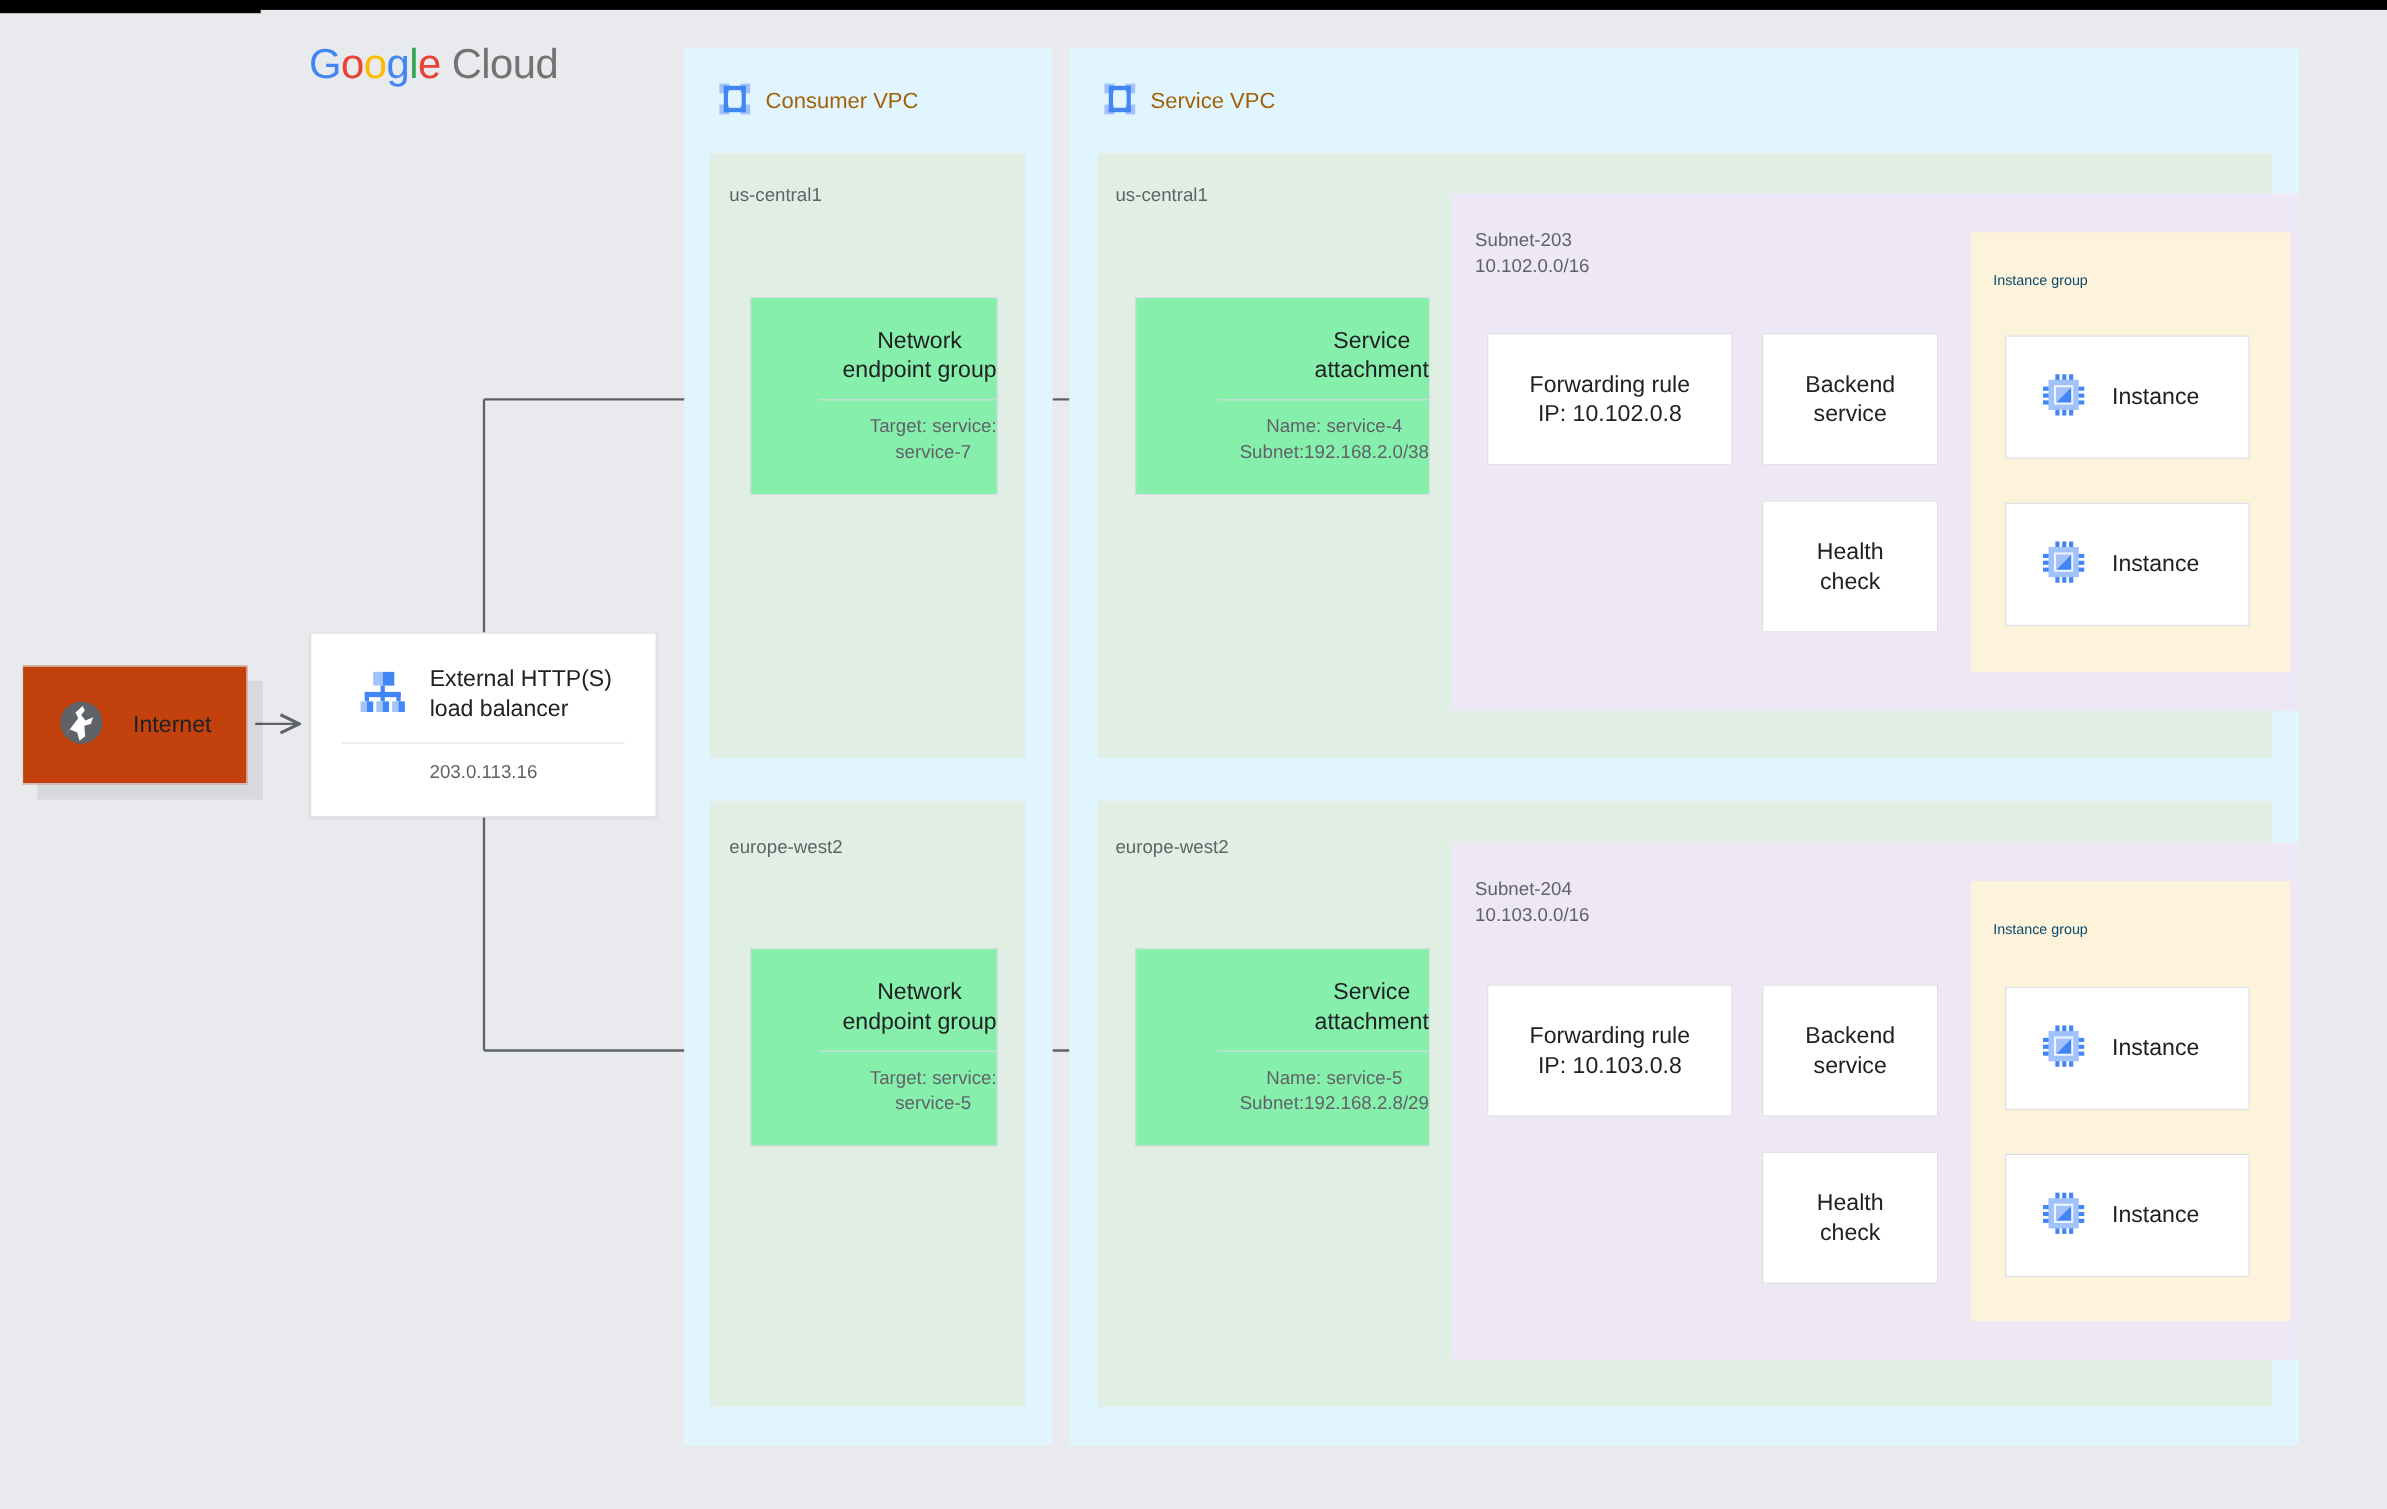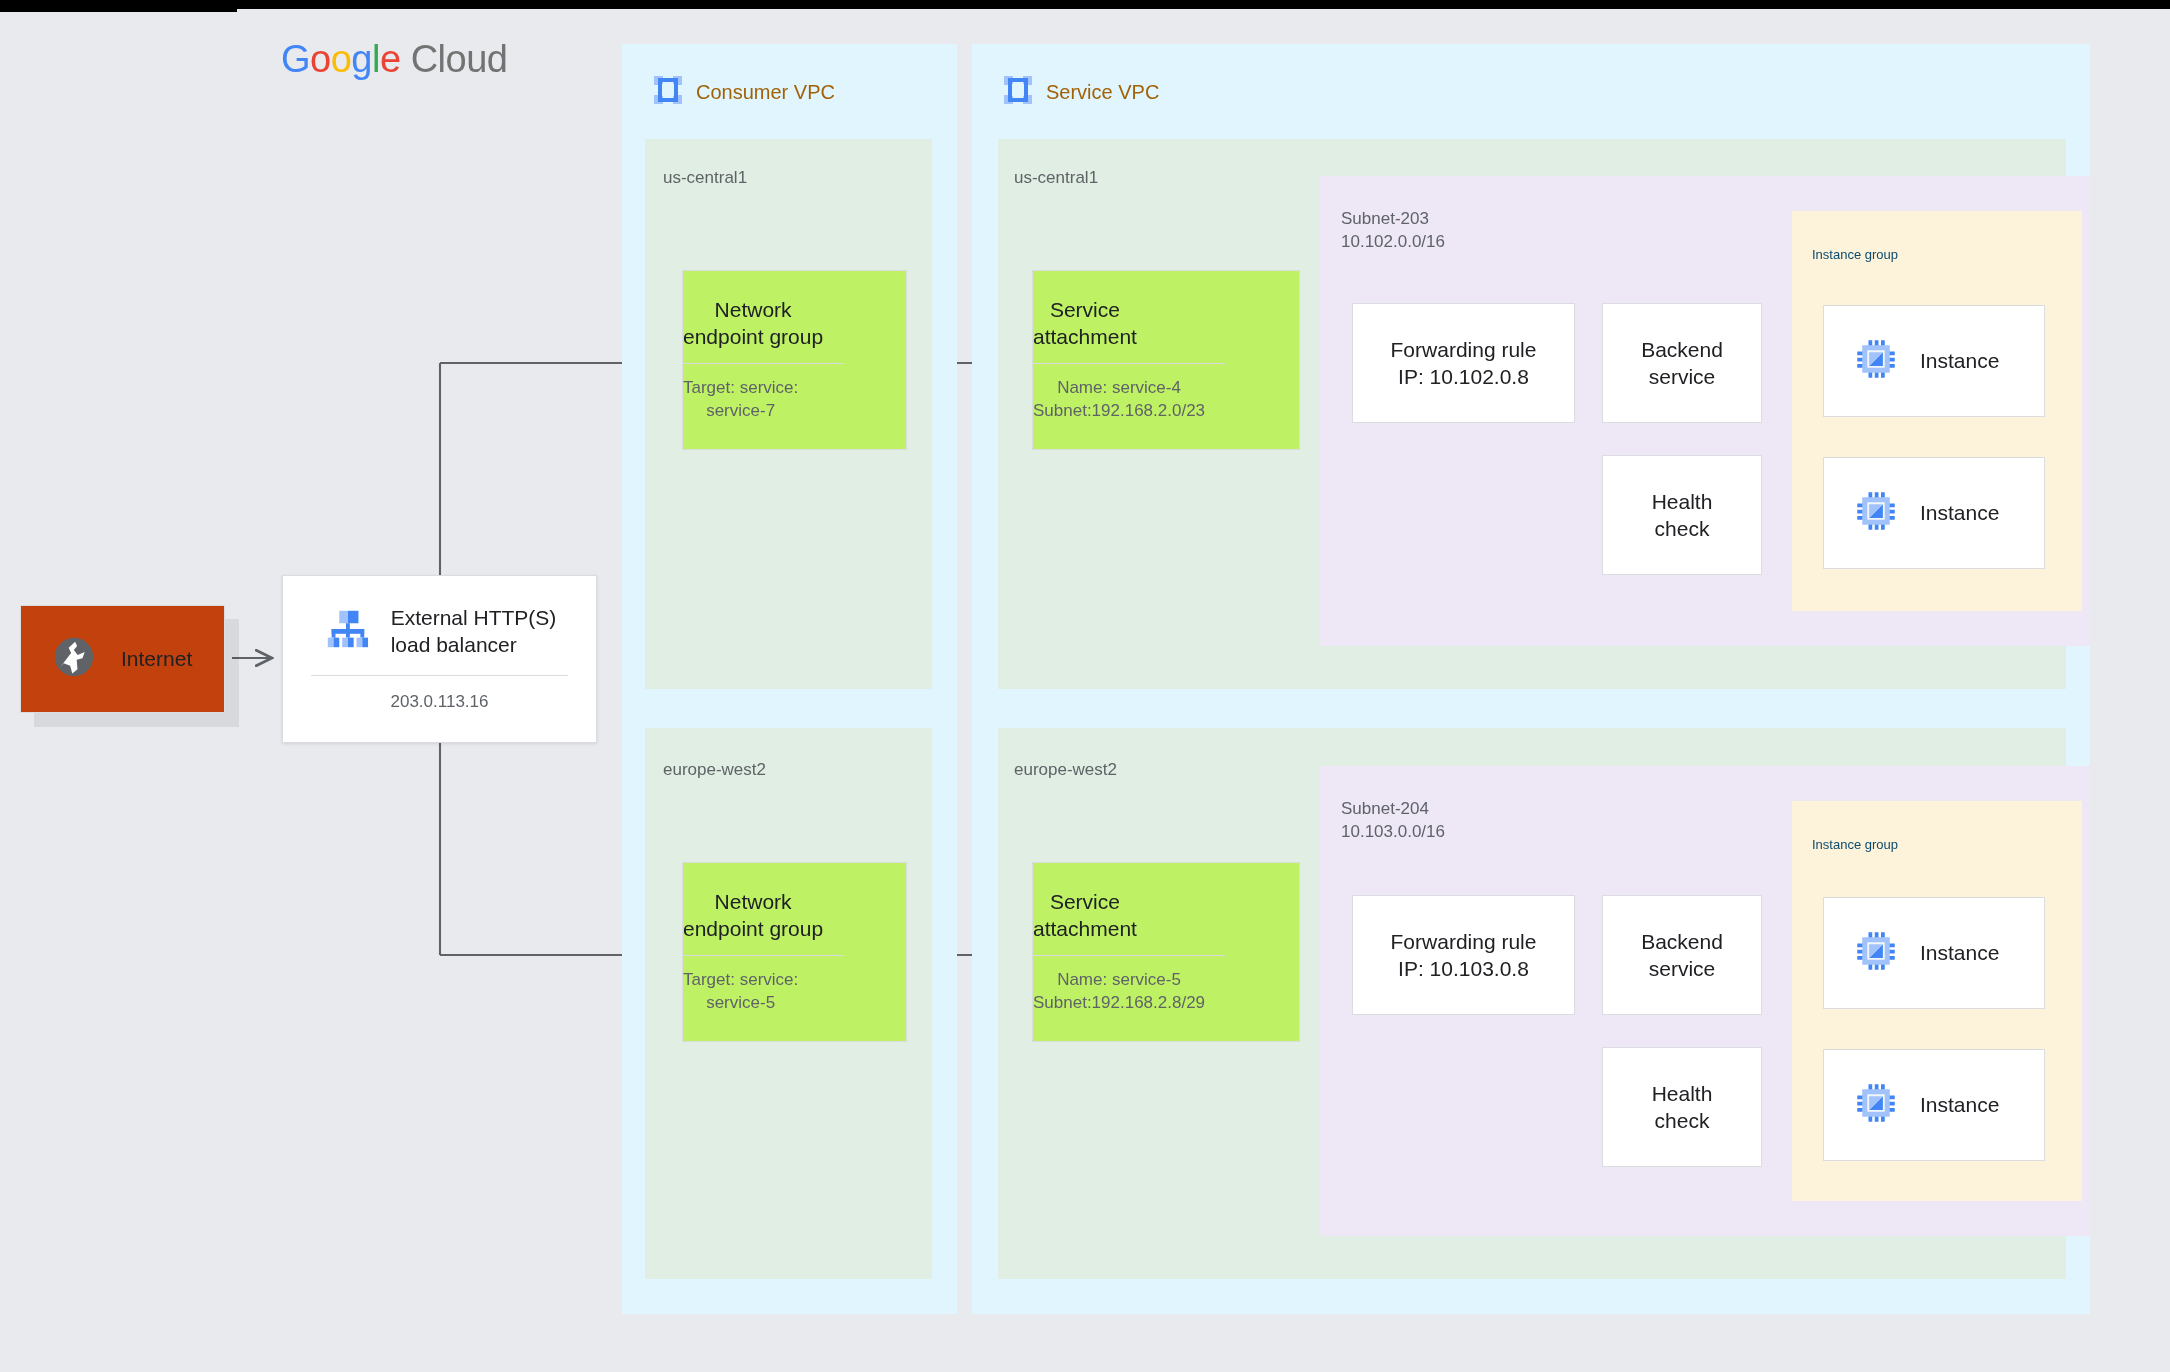--- a/index.html
+++ b/index.html
@@ -24,22 +24,22 @@
   .vpc-head{position:absolute;display:flex;align-items:center;gap:12px;}
   .vpc-title{font-size:20px;color:#a16207;white-space:nowrap;}
   .region{position:absolute;background:#E1EEE3;}
   .region-label{position:absolute;font-size:17px;color:#5F6368;white-space:nowrap;}
   .subnet{position:absolute;background:#EDE7F6;}
   .subnet-label{position:absolute;font-size:17px;color:#5F6368;white-space:nowrap;line-height:1.35;}
   .igroup{position:absolute;background:#FDF3DA;}
   .igroup-label{position:absolute;font-size:13px;color:#0c4a6e;white-space:nowrap;}
 
   
-  .card{position:absolute;background:#bef264;border:1px solid #DADCE0;box-sizing:border-box;
-        display:flex;flex-direction:column;align-items:flex-start;justify-content:center;}
+  .card{position:absolute;background:#86efac;border:1px solid #DADCE0;box-sizing:border-box;
+        display:flex;flex-direction:column;align-items:flex-end;justify-content:center;}
   .card-title{font-size:21px;color:#202124;text-align:center;line-height:1.28;}
   .card-sep{width:72%;height:1px;background:#DADCE0;margin:13px 0 13px 0;}
   .card-sub{font-size:17px;color:#5F6368;text-align:center;line-height:1.35;}
   .card-plain{position:absolute;background:#fff;border:1px solid #DADCE0;box-sizing:border-box;
         display:flex;align-items:center;justify-content:center;}
   .card-plain .t{font-size:21px;color:#202124;text-align:center;line-height:1.3;}
 
   .inst-card{position:absolute;background:#fff;border:1px solid #DADCE0;box-sizing:border-box;
         display:flex;align-items:center;justify-content:flex-start;padding-left:32px;gap:24px;}
   .inst-card .t{font-size:21px;color:#202124;}
@@ -215,21 +215,21 @@
 <div class="region-label" style="left:1014px;top:168px;">us-central1</div>
 
 <div class="card" style="left:1032px;top:270px;width:268px;height:180px;">
   <div class="card-title">
     <div>Service</div>
     <div>attachment</div>
   </div>
   <div class="card-sep"></div>
   <div class="card-sub">
     <div>Name: service-4</div>
-    <div>Subnet:192.168.2.0/23</div>
+    <div>Subnet:192.168.2.0/38</div>
   </div>
 </div>
 
 <div class="subnet" style="left:1320px;top:176px;width:770px;height:470px;"></div>
 <div class="subnet-label" style="left:1341px;top:208px;">
   <div>Subnet-203</div>
   <div>10.102.0.0/16</div>
 </div>
 
 <div class="card-plain" style="left:1352px;top:303px;width:223px;height:120px;">

